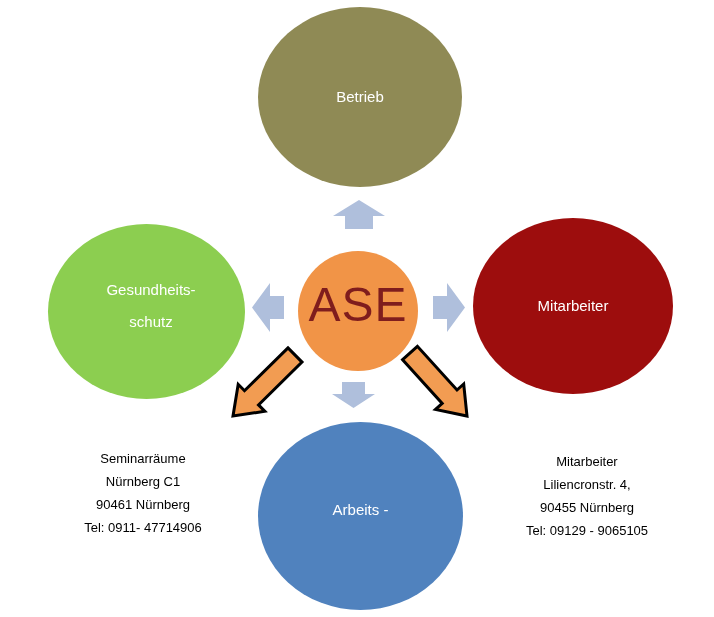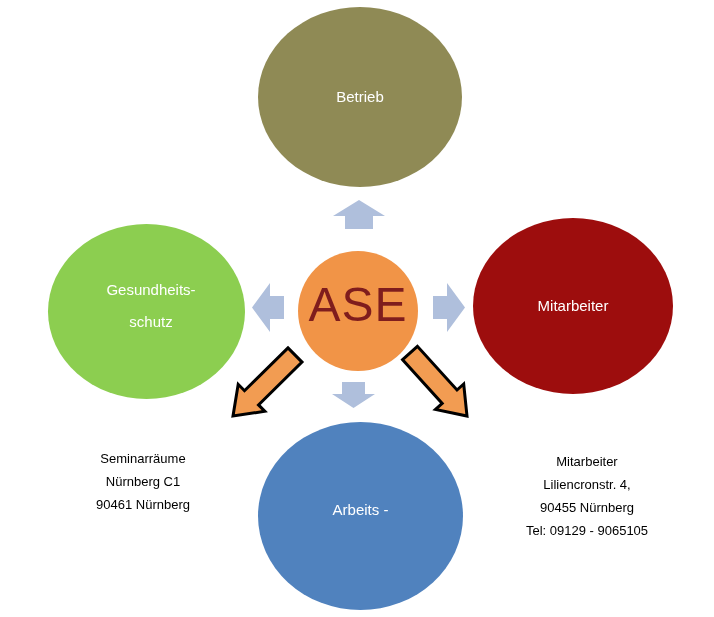--- a/index.html
+++ b/index.html
@@ -78,20 +78,21 @@
   <div class="ellipse" id="circle-center" style="background-color: rgb(241, 148, 71);">
     <div class="inner">
       <div class="center-label">ASE</div>
     </div>
   </div>
 
   <div class="addr" id="addr-left">
     <div>Seminarräume</div>
     <div>Nürnberg C1</div>
     <div>90461 Nürnberg</div>
+    <div>Tel: 0911- 47714906</div>
   </div>
 
   <div class="addr" id="addr-right">
     <div>Mitarbeiter</div>
     <div>Liliencronstr. 4,</div>
     <div>90455 Nürnberg</div>
     <div>Tel: 09129 - 9065105</div>
   </div>
 
 </div>

